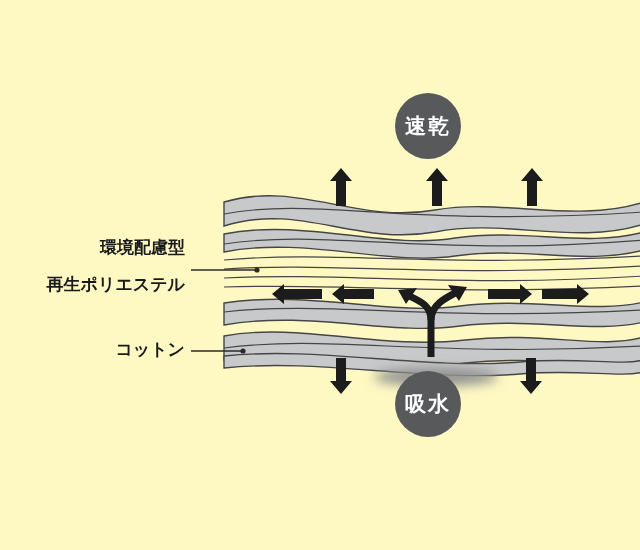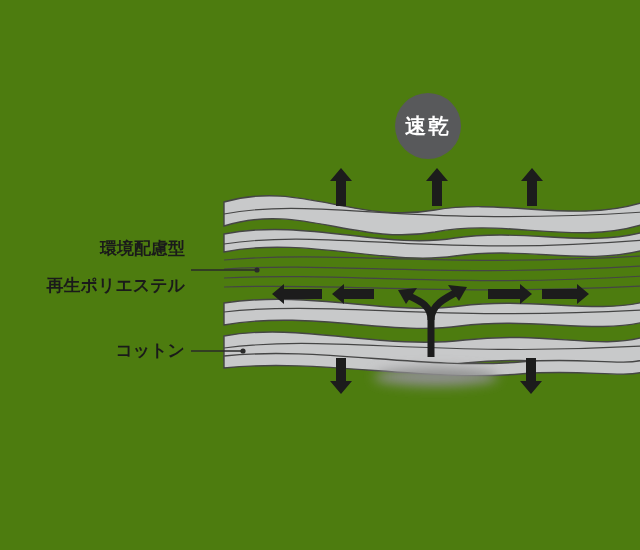--- a/index.html
+++ b/index.html
@@ -1,21 +1,21 @@
 <!DOCTYPE html>
 <html style="--badge: #58595b; --fiber-fill: #c8c9ca; --fiber-stroke: #454545; --arrow: #1c1c1c; --label-text: #1a1a1a;"><head>
 <meta charset="utf-8">
 <style>
   html,body{margin:0;padding:0;background:#ffffff;}
   #stage{
     position:relative;
     width:640px;height:550px;
-    background:#4d7c0f;
+    background:#fef9c3;
     overflow:hidden;
-    font-family:Liberation Sans, sans-serif;
+    font-family:Liberation Mono, monospace;
   }
   #art{position:absolute;left:0;top:0;}
   .ribbon{fill:var(--fiber-fill,#c8c9ca);stroke:var(--fiber-stroke,#454545);stroke-width:1.4;}
   .strand{fill:none;stroke:var(--fiber-stroke,#454545);stroke-width:1.2;}
   .arrow{fill:var(--arrow,#1c1c1c);}
   .ystem{fill:none;stroke:var(--arrow,#1c1c1c);stroke-width:7;stroke-linejoin:round;}
   .leader{stroke:#2a2a2a;stroke-width:1.4;}
   .leaderdot{fill:#2a2a2a;}
   .badge{
     position:absolute;width:66px;height:66px;border-radius:50%;
@@ -99,20 +99,21 @@
     </g>
     <g>
       <line class="leader" x1="191" y1="351" x2="241" y2="351"></line>
       <circle class="leaderdot" cx="243" cy="351" r="2.6"></circle>
     </g>
   </svg>
 
   <div class="badge" style="left:395px;top:93px;">速乾</div>
 
 
+  <div class="badge" style="left:395px;top:371px;">吸水</div>
 
   <div class="sidelabel oneline" style="top:339px;">コットン</div>
 
   <div class="sidelabel twoline" style="top:230px;">
     <div>環境配慮型</div>
     <div>再生ポリエステル</div>
   </div>
 
 </div>
 

